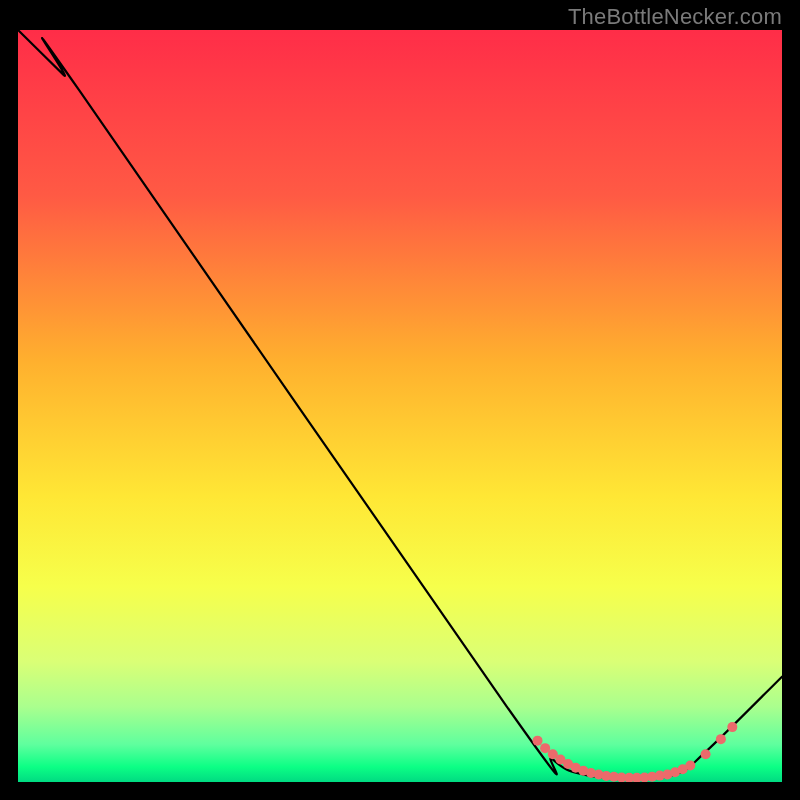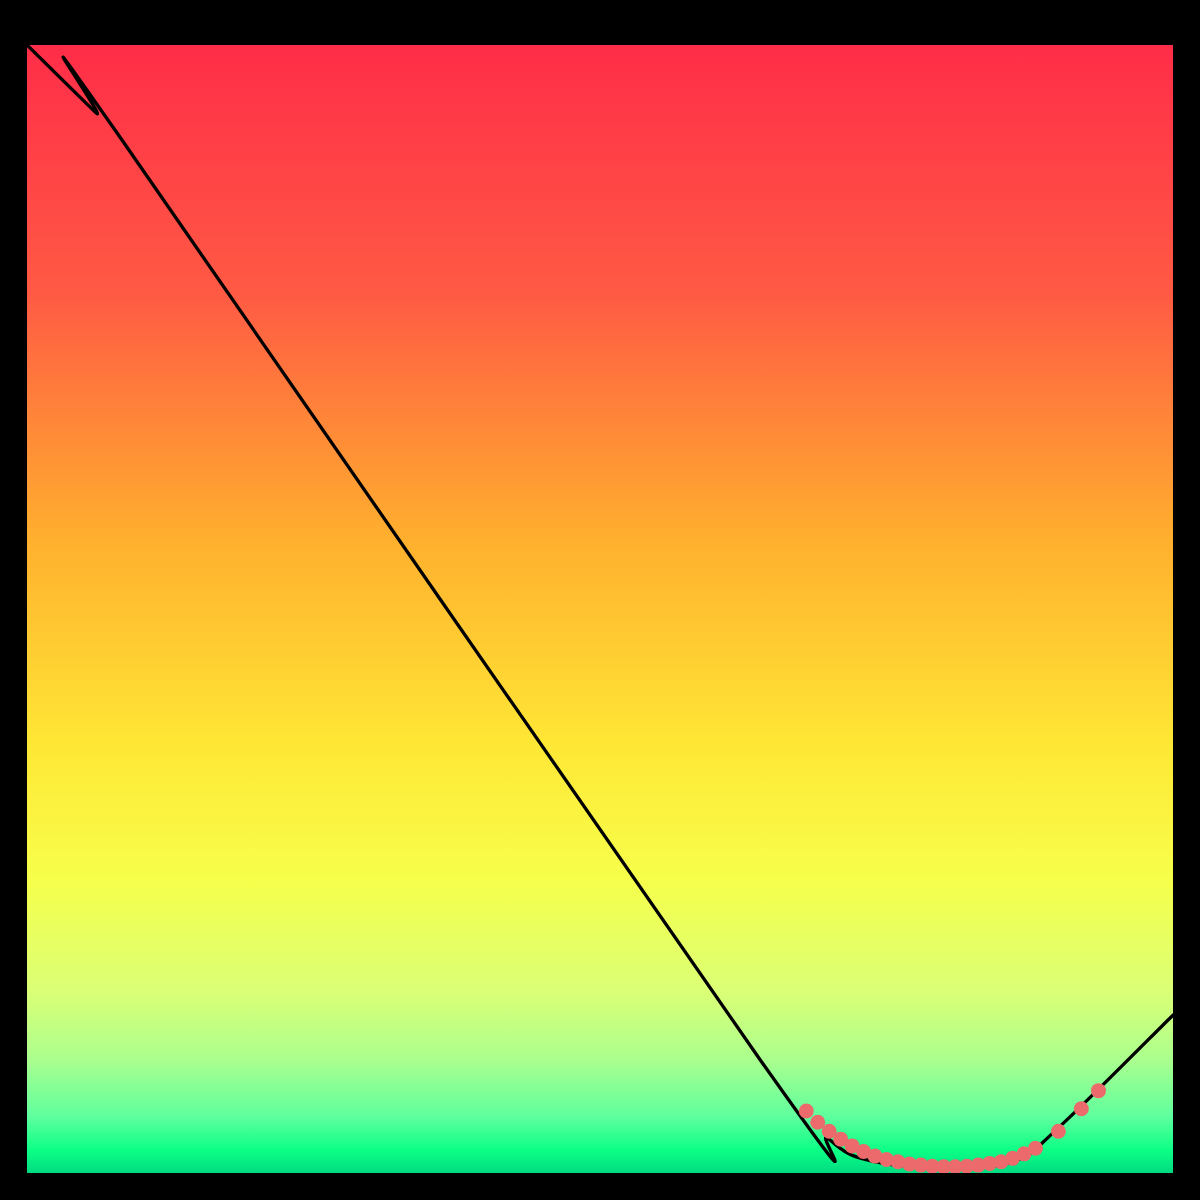--- a/index.html
+++ b/index.html
@@ -83,13 +83,14 @@
         <circle cx="649.4" cy="744.48" r="5" fill="#ec6a6b"></circle>
         <circle cx="657.04" cy="742.224" r="5" fill="#ec6a6b"></circle>
         <circle cx="664.68" cy="739.216" r="5" fill="#ec6a6b"></circle>
         <circle cx="672.32" cy="735.456" r="5" fill="#ec6a6b"></circle>
         <circle cx="687.6" cy="724.176" r="5" fill="#ec6a6b"></circle>
         <circle cx="702.88" cy="709.136" r="5" fill="#ec6a6b"></circle>
         <circle cx="714.34" cy="697.104" r="5" fill="#ec6a6b"></circle>
       </g>
   </svg>
 
+  <div id="watermark">TheBottleNecker.com</div>
 </div>
 
 </body></html>

